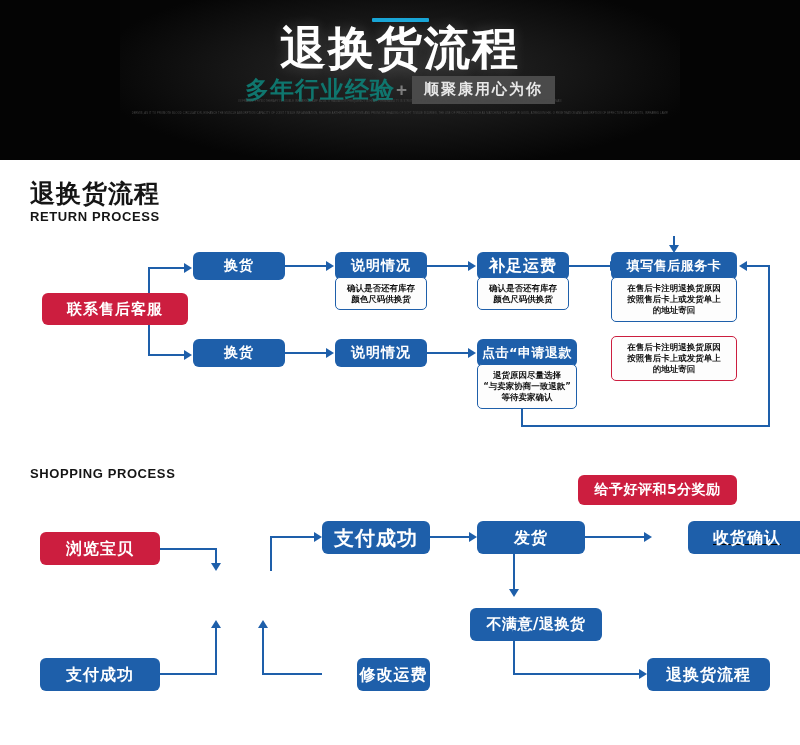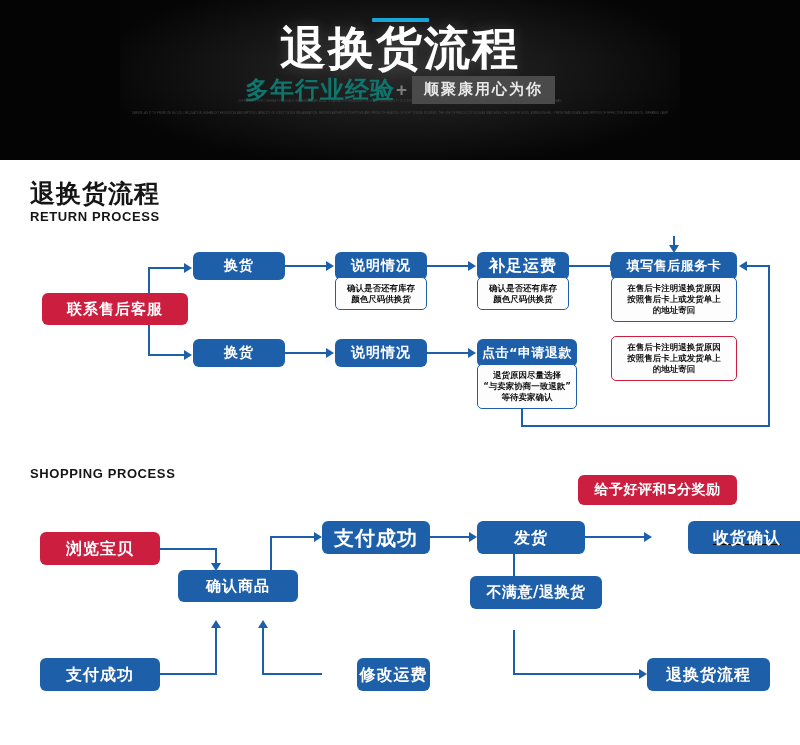--- a/index.html
+++ b/index.html
@@ -214,21 +214,20 @@
 
 <div class="node" style="left:40px;top:532px;width:120px;">
   <div class="hdr red" style="height:33px;font-size:16px;letter-spacing:1px;">浏览宝贝</div>
 </div>
 
 <div class="ln lnh" style="left:160px;top:548px;width:57px;"></div>
 <div class="ln lnv" style="left:215px;top:548px;height:18px;"></div>
 <div class="arw arw-d" style="left:211px;top:563px;"></div>
 
 <div class="node" style="left:178px;top:570px;width:120px;">
-  <div class="hdr blue" style="height:32px;font-size:15px;letter-spacing:1px;">确认商品</div>
 </div>
 
 <div class="ln lnv" style="left:270px;top:536px;height:35px;"></div>
 <div class="ln lnh" style="left:270px;top:536px;width:45px;"></div>
 <div class="arw arw-r" style="left:314px;top:532px;"></div>
 
 <div class="node" style="left:322px;top:521px;width:108px;">
   <div class="hdr blue" style="height:33px;font-size:20px;letter-spacing:1px;">支付成功</div>
 </div>
 <div class="ln lnh" style="left:430px;top:536px;width:40px;"></div>
@@ -240,21 +239,21 @@
 <div class="ln lnh" style="left:585px;top:536px;width:60px;"></div>
 <div class="arw arw-r" style="left:644px;top:532px;"></div>
 
 <div class="node" style="left:688px;top:521px;width:118px;text-decoration:underline;">
   <div class="hdr blue" style="height:33px;font-size:16px;letter-spacing:1px;">收货确认</div>
 </div>
 
 <div class="ln lnv" style="left:513px;top:554px;height:38px;"></div>
 <div class="arw arw-d" style="left:509px;top:589px;"></div>
 
-<div class="node" style="left:470px;top:576px;width:132px;">
+<div class="node" style="left:470px;top:608px;width:132px;">
   <div class="hdr blue" style="height:33px;font-size:15px;letter-spacing:.5px;">不满意/退换货</div>
 </div>
 
 <div class="ln lnv" style="left:513px;top:630px;height:45px;"></div>
 <div class="ln lnh" style="left:513px;top:673px;width:127px;"></div>
 <div class="arw arw-r" style="left:639px;top:669px;"></div>
 
 <div class="node" style="left:647px;top:658px;width:123px;">
   <div class="hdr blue" style="height:33px;font-size:16px;letter-spacing:1px;">退换货流程</div>
 </div>

